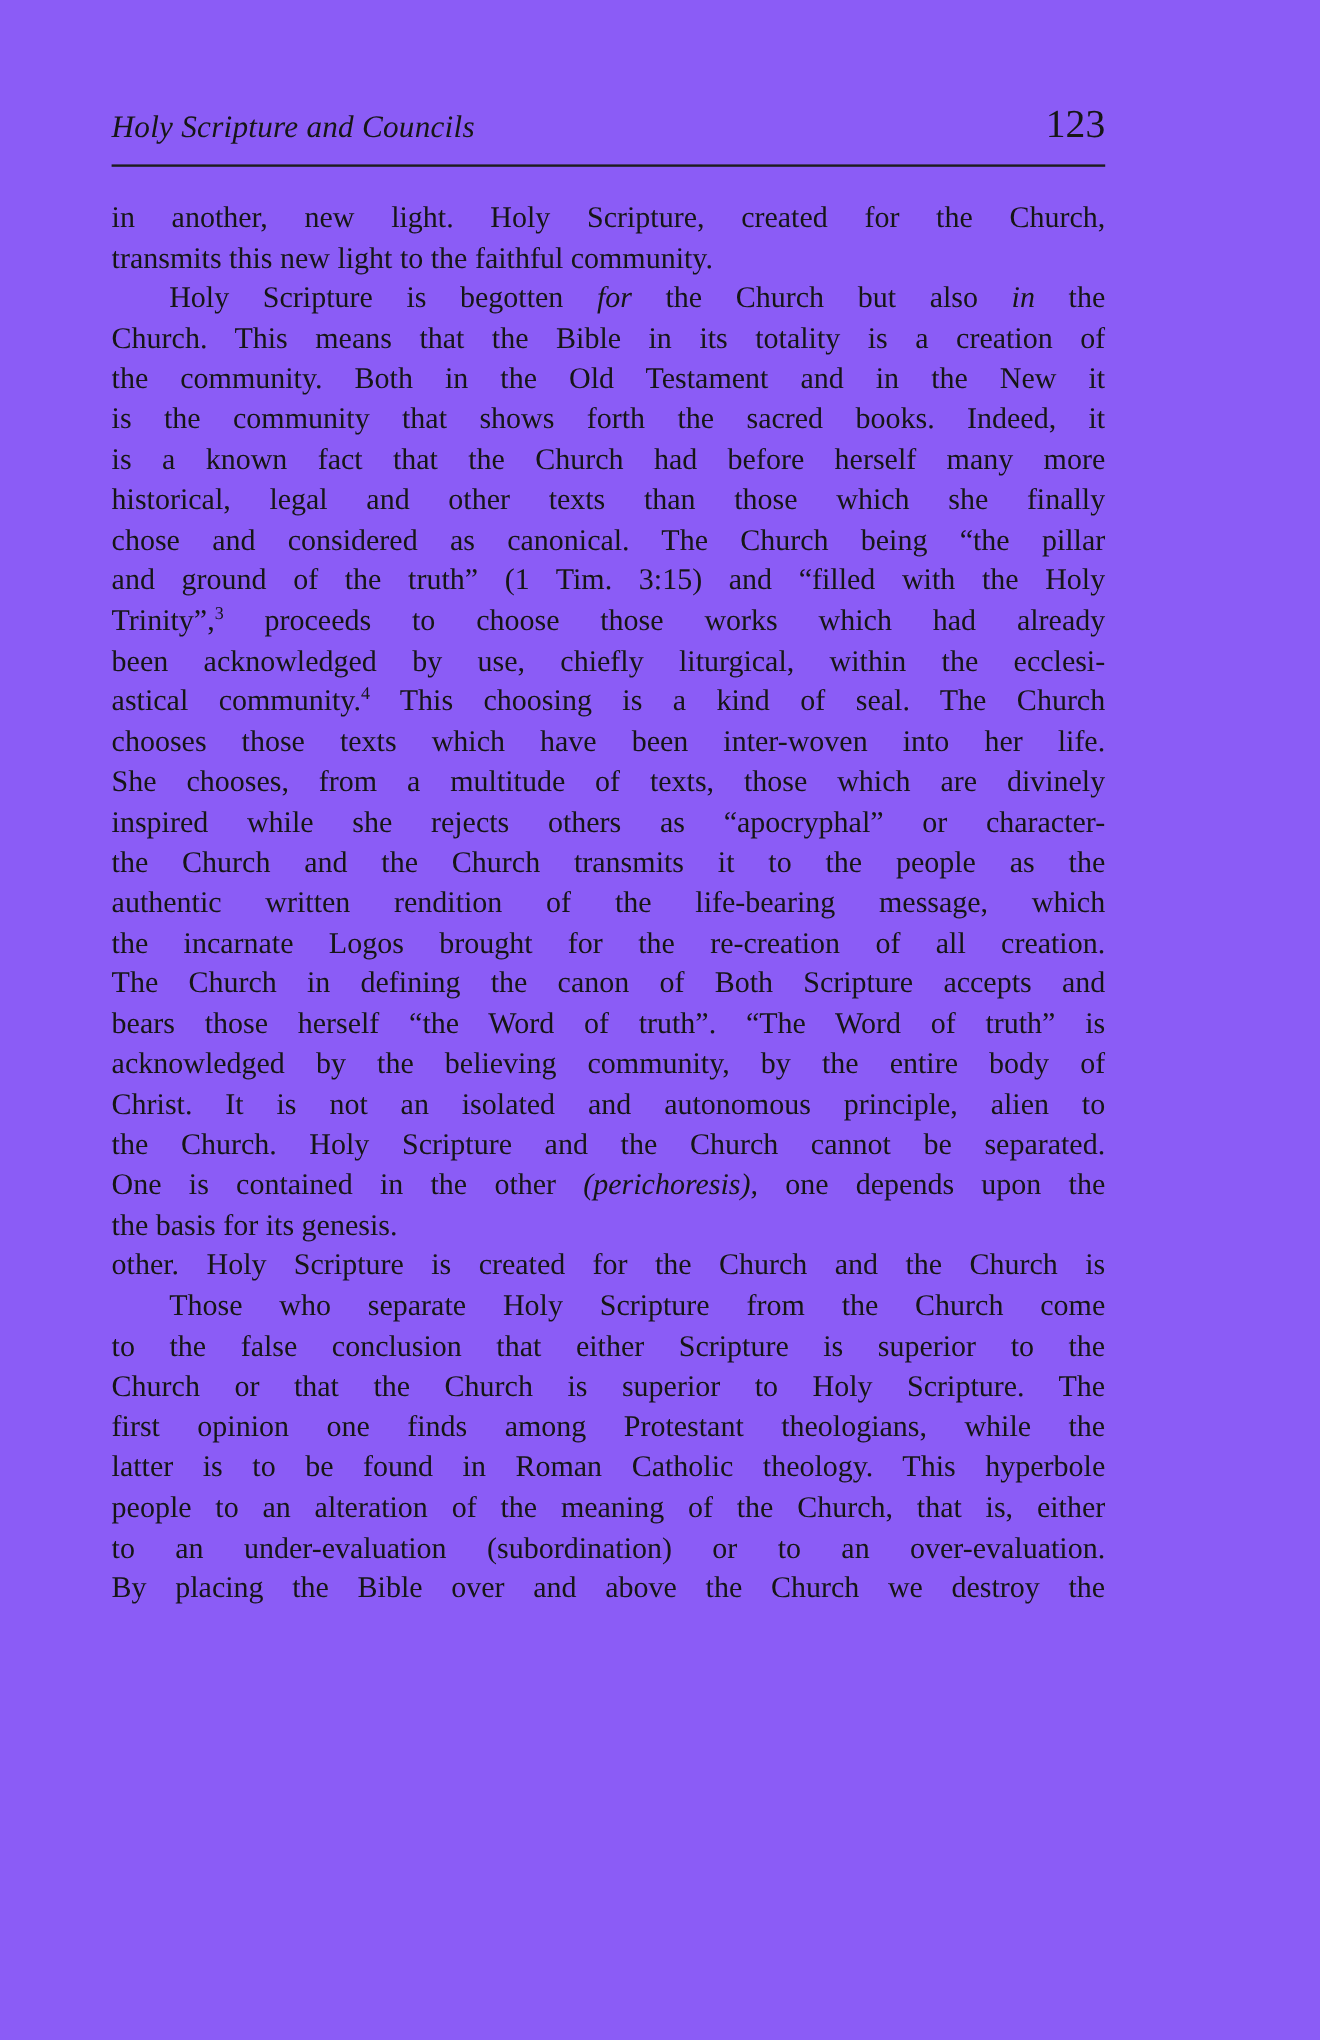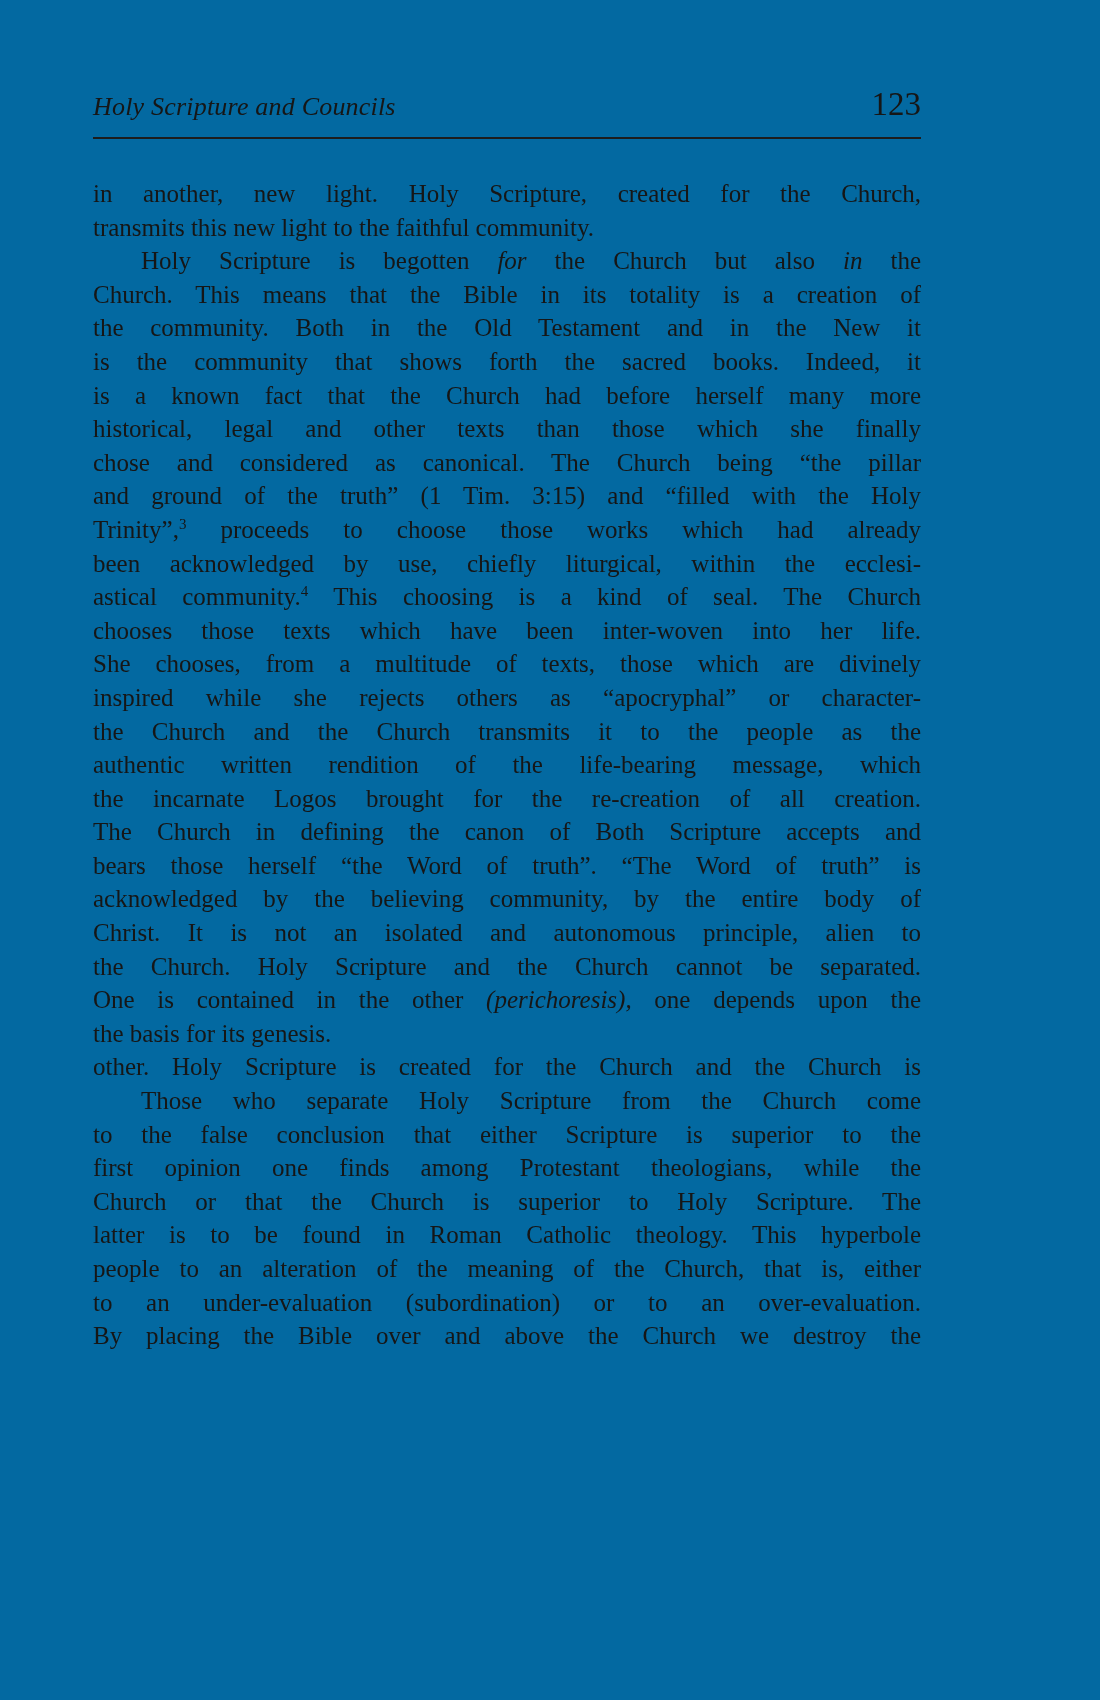--- a/index.html
+++ b/index.html
@@ -1,20 +1,20 @@
 <!DOCTYPE html>
 <html><head>
 <meta charset="utf-8">
 <style>
   html, body { margin: 0; padding: 0; }
   .page {
     position: relative;
     width: 1100px;
     height: 1700px;
-    background: #0369a1;
+    background: #8b5cf6;
     font-family: "Liberation Serif", "DejaVu Serif", serif;
     color: #161616;
     box-sizing: border-box;
     padding: 86px 179px 0 93px;
     overflow: hidden;
   }
   .running-header {
     display: flex;
     justify-content: space-between;
     align-items: baseline;
@@ -29,21 +29,21 @@
     font-size: 33px;
     margin-left: 47px;
   }
   .rule {
     width: 828px;
     height: 0;
     border-bottom: 2px solid #1d1d1d;
     margin-top: 14px;
   }
   .body-text {
-    margin-top: 38px;
+    margin-top: 26px;
     width: 828px;
     font-size: 25px;
     line-height: 33.6px;
   }
   .line {
     text-align: justify;
     text-align-last: justify;
     height: 33.6px;
     overflow: hidden;
   }
@@ -93,20 +93,20 @@
       <div class="line"><span>The Church in defining the canon of Both Scripture accepts and</span></div>
       <div class="line"><span>bears those herself “the Word of truth”. “The Word of truth” is</span></div>
       <div class="line"><span>acknowledged by the believing community, by the entire body of</span></div>
       <div class="line"><span>Christ. It is not an isolated and autonomous principle, alien to</span></div>
       <div class="line"><span>the Church. Holy Scripture and the Church cannot be separated.</span></div>
       <div class="line"><span>One is contained in the other </span><span class="it">(perichoresis),</span><span> one depends upon the</span></div>
       <div class="line no-just"><span>the basis for its genesis.</span></div>
       <div class="line"><span>other. Holy Scripture is created for the Church and the Church is</span></div>
       <div class="line indent"><span>Those who separate Holy Scripture from the Church come</span></div>
       <div class="line"><span>to the false conclusion that either Scripture is superior to the</span></div>
+      <div class="line"><span>Church or that the Church is superior to Holy Scripture. The</span></div>
       <div class="line"><span>first opinion one finds among Protestant theologians, while the</span></div>
-      <div class="line"><span>Church or that the Church is superior to Holy Scripture. The</span></div>
       <div class="line"><span>latter is to be found in Roman Catholic theology. This hyperbole</span></div>
       <div class="line"><span>people to an alteration of the meaning of the Church, that is, either</span></div>
       <div class="line"><span>to an under-evaluation (subordination) or to an over-evaluation.</span></div>
       <div class="line"><span>By placing the Bible over and above the Church we destroy the</span></div>
     </div>
 </div>
 
 </body></html>

